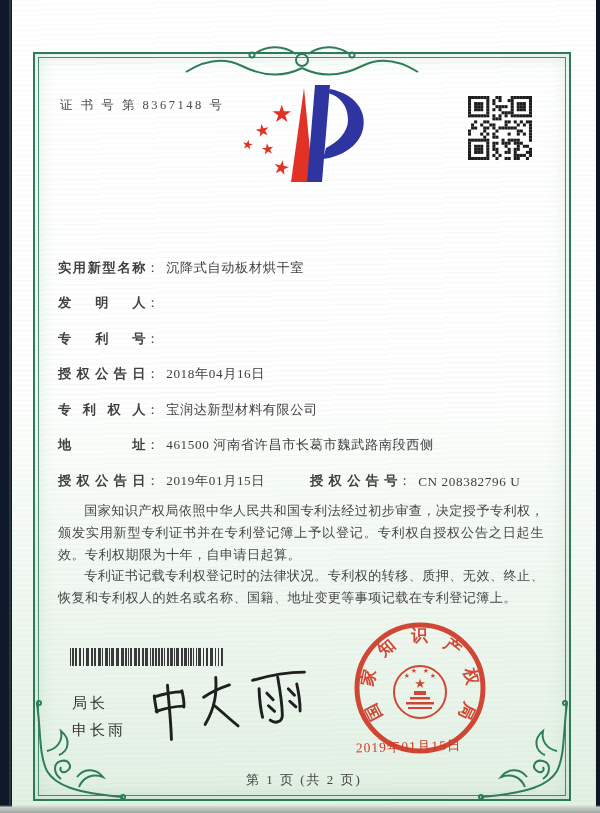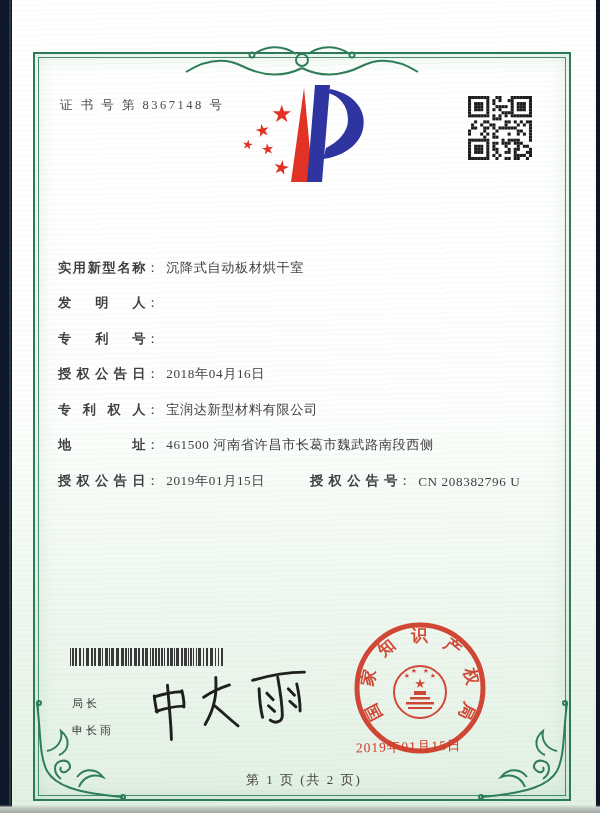--- a/index.html
+++ b/index.html
@@ -32,21 +32,21 @@
   .fields{position:absolute;left:46px;top:250px;width:486px;font-size:13.2px;color:#3f3f3f;}
   .row{display:flex;align-items:center;height:35.5px;}
   .flabel{display:inline-block;width:88px;text-align:justify;text-align-last:justify;letter-spacing:.5px;font-weight:bold;}
   .fcolon{margin:0 2px 0 0;}
   .fvalue{margin-left:5px;letter-spacing:.6px;white-space:nowrap;}
   .grant-left{display:flex;align-items:center;width:252px;}
   .grant-right{display:flex;align-items:flex-end;}
   .paras{position:absolute;left:46px;top:500px;width:486px;font-size:13.1px;line-height:21.8px;color:#474747;text-align:justify;}
   .paras p{margin:0;text-indent:2em;letter-spacing:.4px;}
   .barcode{position:absolute;left:58px;top:648px;width:156px;height:18px;}
-  .director{position:absolute;left:60px;top:690px;font-size:11px;color:#333;letter-spacing:3px;line-height:27px;}
+  .director{position:absolute;left:60px;top:690px;font-size:15px;color:#333;letter-spacing:3px;line-height:27px;}
   .sig{position:absolute;left:128px;top:668px;width:190px;height:80px;transform:rotate(-3deg);}
   .seal{position:absolute;left:338px;top:618px;width:140px;height:140px;opacity:.93;}
   .seal-date{position:absolute;left:344px;top:738px;font-size:13.5px;color:#cf3a28;letter-spacing:1px;transform:rotate(-1.5deg);white-space:nowrap;}
   .footer{position:absolute;left:0;right:0;top:771px;text-align:center;font-size:13px;color:#444;letter-spacing:2px;}
 </style>
 </head>
 <body>
 
 <div class="stage">
   <div class="paper">
@@ -353,20 +353,24 @@
           <span class="fvalue">2019年01月15日</span>
         </span>
         <span class="grant-right">
           <span class="flabel">授权公告号</span>
             <span class="fcolon">：</span>
           <span class="fvalue">CN 208382796 U</span>
         </span>
       </div>
     </div>
 
+    <div class="paras">
+      <p>国家知识产权局依照中华人民共和国专利法经过初步审查，决定授予专利权，颁发实用新型专利证书并在专利登记簿上予以登记。专利权自授权公告之日起生效。专利权期限为十年，自申请日起算。</p>
+      <p>专利证书记载专利权登记时的法律状况。专利权的转移、质押、无效、终止、恢复和专利权人的姓名或名称、国籍、地址变更等事项记载在专利登记簿上。</p>
+    </div>
 
     <svg class="barcode" id="barcode" viewBox="0 0 156 18" preserveAspectRatio="none">
         <rect x="0" y="0" width="1" height="18" fill="#3a3a3a"></rect>
         <rect x="2" y="0" width="2" height="18" fill="#3a3a3a"></rect>
         <rect x="5" y="0" width="2" height="18" fill="#3a3a3a"></rect>
         <rect x="9" y="0" width="2" height="18" fill="#3a3a3a"></rect>
         <rect x="13" y="0" width="1" height="18" fill="#3a3a3a"></rect>
         <rect x="16" y="0" width="3" height="18" fill="#3a3a3a"></rect>
         <rect x="21" y="0" width="2" height="18" fill="#3a3a3a"></rect>
         <rect x="24" y="0" width="2" height="18" fill="#3a3a3a"></rect>

